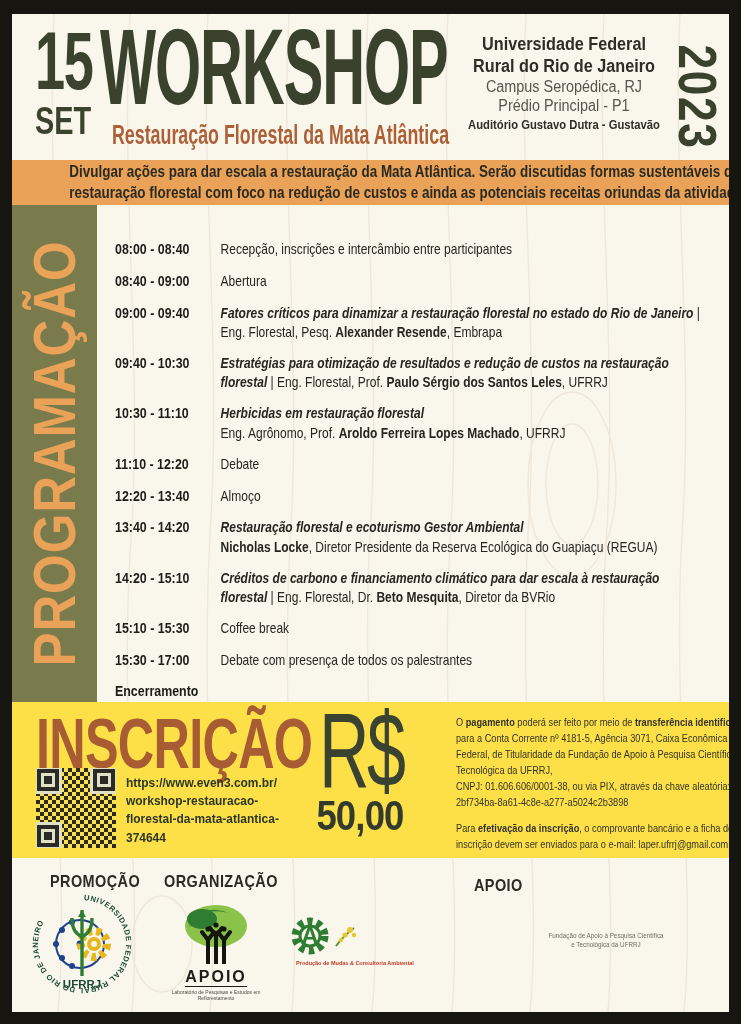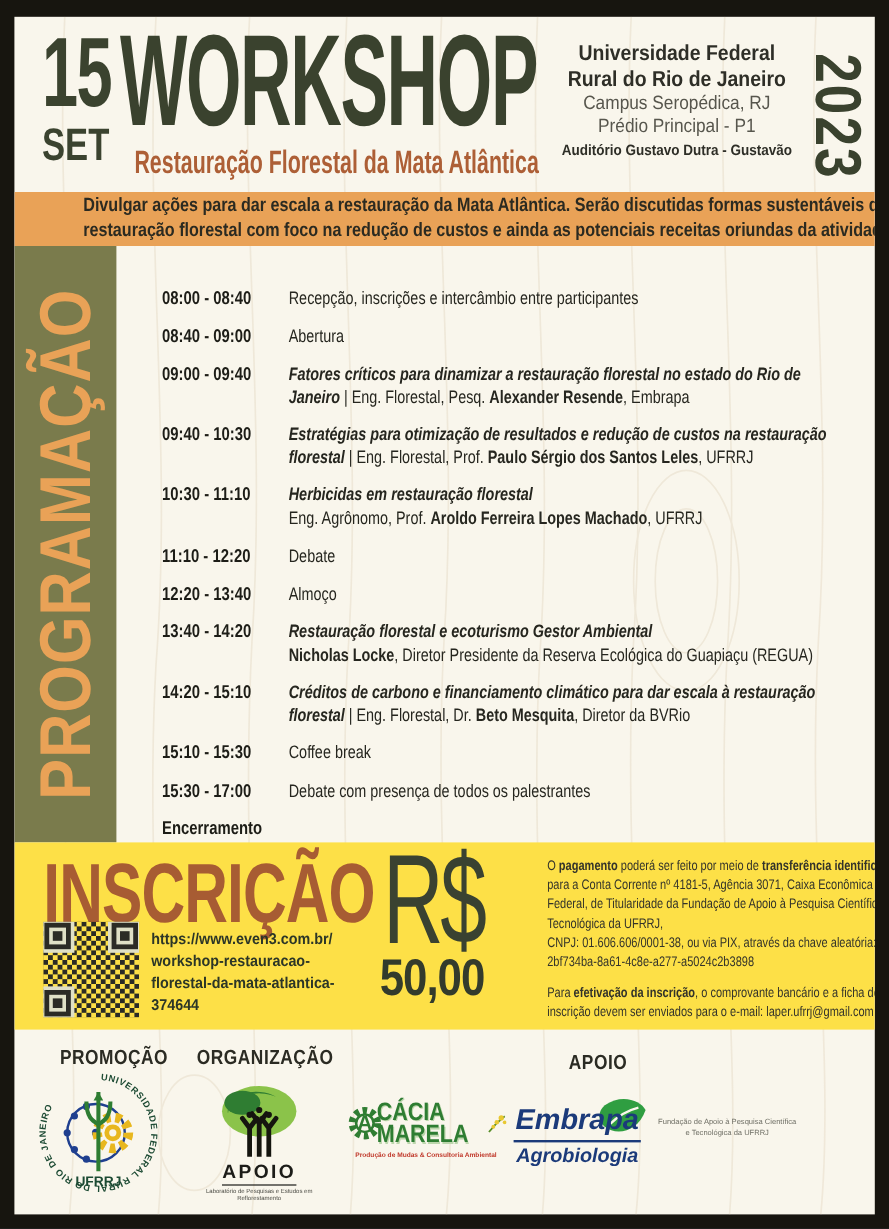--- a/index.html
+++ b/index.html
@@ -33,21 +33,21 @@
   .banner{position:relative;z-index:1;height:45px;background:#e9a257;display:flex;flex-direction:column;
           justify-content:center;}
   .banner .bline{font-size:16px;font-weight:700;color:#2b2a21;text-align:center;white-space:nowrap;
                  transform:scaleX(.84);line-height:1.3;}
 
   
   .program{position:relative;z-index:1;height:497px;display:flex;}
   .program-bar{width:85px;background:#7a7b4c;flex:none;display:flex;align-items:center;justify-content:center;}
   .program-bar span{transform:rotate(-90deg) scaleX(.85);font-size:60px;font-weight:800;color:#e9a257;
                     white-space:nowrap;letter-spacing:1px;}
-  .program-content{flex:1;padding:34px 0 0 38px;overflow:hidden;}
+  .program-content{flex:1;padding:34px 0 0 18px;overflow:hidden;}
   .program-list{width:125%;transform:scaleX(.8);transform-origin:0 0;}
   .prow{display:flex;margin-bottom:12px;}
   .ptime{width:132px;flex:none;font-size:15.5px;font-weight:800;color:#1d1d17;line-height:1.28;}
   .pdesc{flex:1;font-size:15px;line-height:1.28;color:#26261f;padding-right:26px;}
   .ttl{font-weight:700;font-style:italic;}
   .spk{font-weight:700;}
   .closing{font-size:15.5px;font-weight:800;color:#1d1d17;}
 
   
   .inscription{position:relative;z-index:1;height:156px;background:#fde047;}
@@ -329,46 +329,31 @@
         <div class="lap-sub">Laboratório de Pesquisas e Estudos em Reflorestamento</div>
       </div>
 
       <div class="acacia">
         <div class="ac-row">
           <svg width="44" height="44" viewBox="0 0 44 44">
             <circle cx="22" cy="22" r="14" fill="none" stroke="#2f7d32" stroke-width="9" stroke-dasharray="5 4"></circle>
             <circle cx="22" cy="22" r="10" fill="none" stroke="#2f7d32" stroke-width="3"></circle>
             <text x="22" y="30" text-anchor="middle" font-size="24" font-weight="bold" fill="#2f7d32" font-family="Liberation Sans, sans-serif">A</text>
           </svg>
-          <div class="ac-names">
-            <div class="ac-name">CÁCIA</div>
-            <div class="ac-name">MARELA</div>
-          </div>
           <svg width="22" height="24" viewBox="0 0 22 24">
             <path d="M2,22 C8,14 12,10 20,4" stroke="#5a8f29" stroke-width="2" fill="none"></path>
             <circle cx="16" cy="6" r="3" fill="#e8c832"></circle>
               <circle cx="11" cy="11" r="2.6" fill="#e8c832"></circle>
             <circle cx="7" cy="16" r="2.2" fill="#e8c832"></circle>
               <circle cx="20" cy="11" r="2.2" fill="#e8c832"></circle>
           </svg>
         </div>
         <div class="ac-sub">Produção de Mudas &amp; Consultoria Ambiental</div>
       </div>
 
-      <div class="embrapa">
-        <div class="emb-name">
-          <svg class="emb-leaf" width="46" height="34" viewBox="0 0 46 34">
-            <path d="M10,6 C24,-4 40,2 44,10 C38,28 20,32 10,24 C4,19 4,11 10,6 z" fill="#2f9e41"></path>
-            <path d="M14,22 C22,14 30,10 38,8" stroke="#f9f6ec" stroke-width="2" fill="none"></path>
-          </svg>
-          <span>Embrapa</span>
-        </div>
-        <div class="emb-line"></div>
-        <div class="emb-sub">Agrobiologia</div>
-      </div>
 
       <div class="fapur">
         <div class="fap-sub">
           <div>Fundação de Apoio à Pesquisa Científica</div>
           <div>e Tecnológica da UFRRJ</div>
         </div>
       </div>
 
     </div>
 

